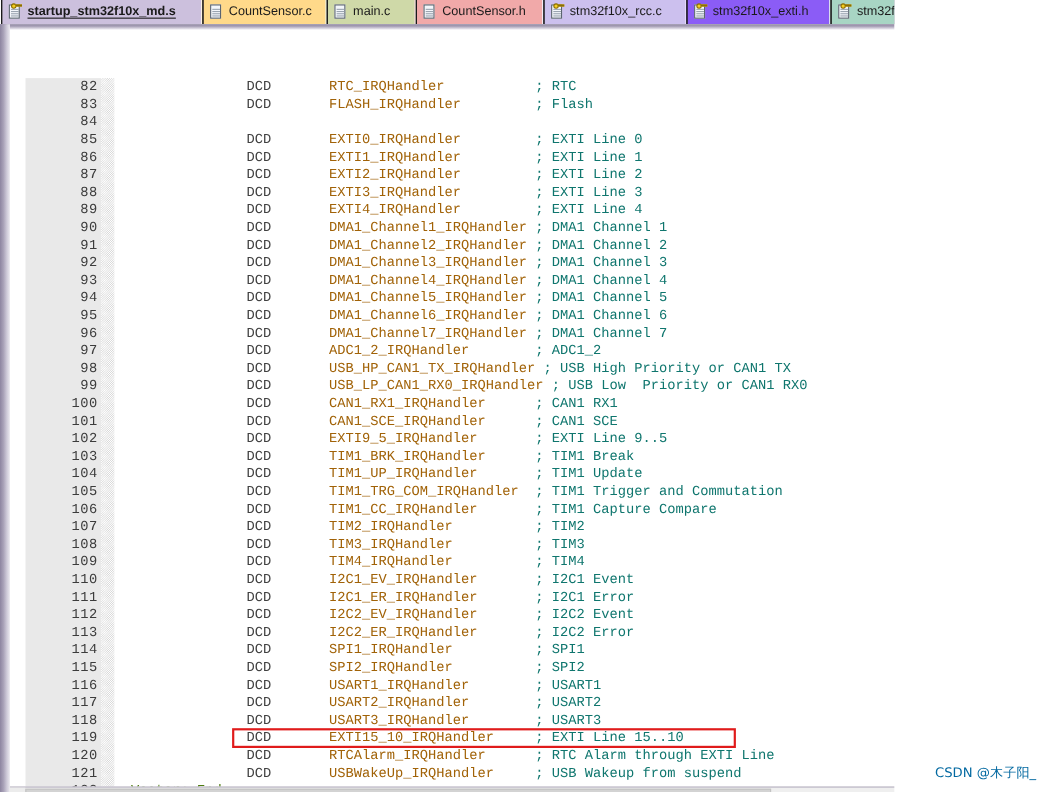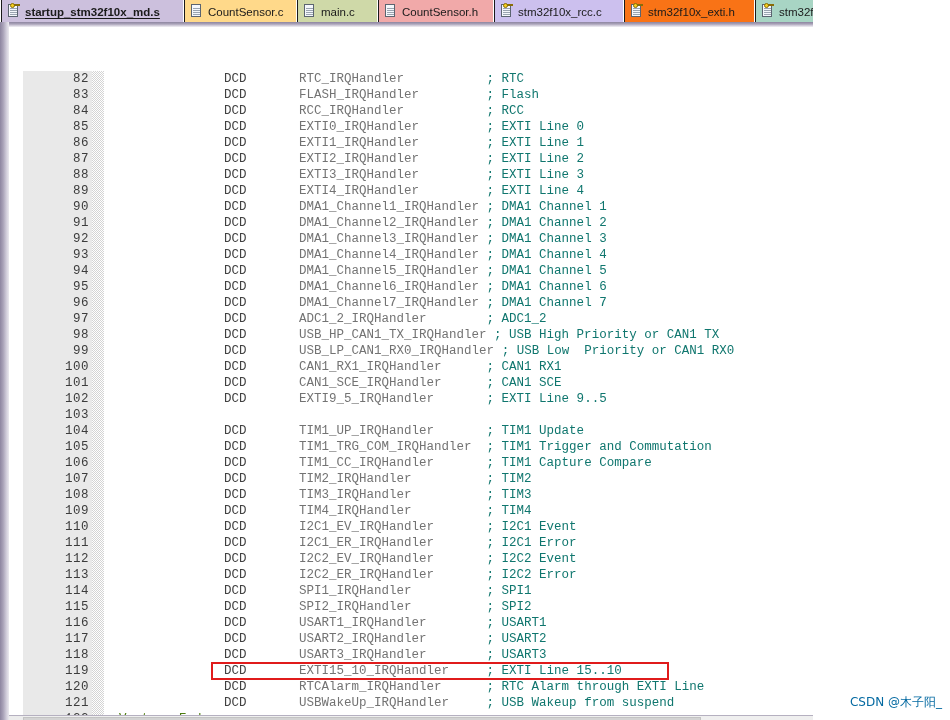--- a/index.html
+++ b/index.html
@@ -206,21 +206,21 @@
   }
   .ctext {
     position: absolute;
     left: 81px;
     top: 0;
     white-space: pre;
     color: #000000;
   }
   .kw   { color: #404040; }
   .cmt  { color: #0f766e; }
-  .id   { color: #737373; font-family: Liberation Mono, monospace; }
+  .id   { color: #a16207; font-family: Liberation Mono, monospace; }
   .lbl  { color: #4d7c0f; }
 
   
   #redbox {
     position: absolute;
     left: 188px;
     top: 591px;
     width: 458px;
     height: 18px;
     border: 2px solid #e01b1b;
@@ -275,59 +275,59 @@
 </head>
 <body>
 
 <div id="tabbar">
   <div class="tabs-inner" id="tabs-inner"><div class="tab active" style="background: rgb(204, 192, 221); width: 186px;"><span class="tab-icon"><span class="doc"></span><span class="key">
             <span class="kc"></span>
             <span class="kb"></span>
           </span></span><span class="tlabel">startup_stm32f10x_md.s</span></div><div class="tab" style="background: rgb(255, 217, 138); width: 116px;"><span class="tab-icon"><span class="doc"></span></span><span class="tlabel">CountSensor.c</span></div><div class="tab" style="background: rgb(207, 217, 168); width: 84px;"><span class="tab-icon"><span class="doc"></span></span><span class="tlabel">main.c</span></div><div class="tab" style="background: rgb(241, 169, 169); width: 119px;"><span class="tab-icon"><span class="doc"></span></span><span class="tlabel">CountSensor.h</span></div><div class="tab" style="background: rgb(204, 192, 238); width: 133px;"><span class="tab-icon"><span class="doc"></span><span class="key">
             <span class="kc"></span>
             <span class="kb"></span>
-          </span></span><span class="tlabel">stm32f10x_rcc.c</span></div><div class="tab" style="background: #f97316; width: 134px; text-decoration: underline;"><span class="tab-icon"><span class="doc"></span><span class="key">
+          </span></span><span class="tlabel">stm32f10x_rcc.c</span></div><div class="tab" style="background: #8b5cf6; width: 134px; text-decoration: underline;"><span class="tab-icon"><span class="doc"></span><span class="key">
             <span class="kc"></span>
             <span class="kb"></span>
           </span></span><span class="tlabel">stm32f10x_exti.h</span></div><div class="tab" style="background: rgb(168, 213, 196); width: 86px;"><span class="tab-icon"><span class="doc"></span><span class="key">
             <span class="kc"></span>
             <span class="kb"></span>
           </span></span><span class="tlabel">stm32f</span></div></div>
 </div>
 
 <div id="editor-frame">
   <div id="frame-top-border"></div>
   <div id="frame-left-border"></div>
 
   <div id="code-view">
     <div id="gutter"></div>
     <div id="hatch"></div>
     <div id="lines">
         <div class="crow"><span class="lnum">82</span><span class="ctext"><span>                </span><span class="kw">DCD</span><span>       </span><span class="id">RTC_IRQHandler</span><span>           </span><span class="cmt">; RTC</span></span></div>
         <div class="crow"><span class="lnum">83</span><span class="ctext"><span>                </span><span class="kw">DCD</span><span>       </span><span class="id">FLASH_IRQHandler</span><span>         </span><span class="cmt">; Flash</span></span></div>
-        <div class="crow"><span class="lnum">84</span><span class="ctext"><span>                </span><span class="kw">DCD</span><span>       </span><span class="id">RCC_IRQHandler</span><span>           </span><span class="cmt">; RCC</span></span></div>
+        <div class="crow"><span class="lnum">84</span></div>
         <div class="crow"><span class="lnum">85</span><span class="ctext"><span>                </span><span class="kw">DCD</span><span>       </span><span class="id">EXTI0_IRQHandler</span><span>         </span><span class="cmt">; EXTI Line 0</span></span></div>
         <div class="crow"><span class="lnum">86</span><span class="ctext"><span>                </span><span class="kw">DCD</span><span>       </span><span class="id">EXTI1_IRQHandler</span><span>         </span><span class="cmt">; EXTI Line 1</span></span></div>
         <div class="crow"><span class="lnum">87</span><span class="ctext"><span>                </span><span class="kw">DCD</span><span>       </span><span class="id">EXTI2_IRQHandler</span><span>         </span><span class="cmt">; EXTI Line 2</span></span></div>
         <div class="crow"><span class="lnum">88</span><span class="ctext"><span>                </span><span class="kw">DCD</span><span>       </span><span class="id">EXTI3_IRQHandler</span><span>         </span><span class="cmt">; EXTI Line 3</span></span></div>
         <div class="crow"><span class="lnum">89</span><span class="ctext"><span>                </span><span class="kw">DCD</span><span>       </span><span class="id">EXTI4_IRQHandler</span><span>         </span><span class="cmt">; EXTI Line 4</span></span></div>
         <div class="crow"><span class="lnum">90</span><span class="ctext"><span>                </span><span class="kw">DCD</span><span>       </span><span class="id">DMA1_Channel1_IRQHandler</span><span> </span><span class="cmt">; DMA1 Channel 1</span></span></div>
         <div class="crow"><span class="lnum">91</span><span class="ctext"><span>                </span><span class="kw">DCD</span><span>       </span><span class="id">DMA1_Channel2_IRQHandler</span><span> </span><span class="cmt">; DMA1 Channel 2</span></span></div>
         <div class="crow"><span class="lnum">92</span><span class="ctext"><span>                </span><span class="kw">DCD</span><span>       </span><span class="id">DMA1_Channel3_IRQHandler</span><span> </span><span class="cmt">; DMA1 Channel 3</span></span></div>
         <div class="crow"><span class="lnum">93</span><span class="ctext"><span>                </span><span class="kw">DCD</span><span>       </span><span class="id">DMA1_Channel4_IRQHandler</span><span> </span><span class="cmt">; DMA1 Channel 4</span></span></div>
         <div class="crow"><span class="lnum">94</span><span class="ctext"><span>                </span><span class="kw">DCD</span><span>       </span><span class="id">DMA1_Channel5_IRQHandler</span><span> </span><span class="cmt">; DMA1 Channel 5</span></span></div>
         <div class="crow"><span class="lnum">95</span><span class="ctext"><span>                </span><span class="kw">DCD</span><span>       </span><span class="id">DMA1_Channel6_IRQHandler</span><span> </span><span class="cmt">; DMA1 Channel 6</span></span></div>
         <div class="crow"><span class="lnum">96</span><span class="ctext"><span>                </span><span class="kw">DCD</span><span>       </span><span class="id">DMA1_Channel7_IRQHandler</span><span> </span><span class="cmt">; DMA1 Channel 7</span></span></div>
         <div class="crow"><span class="lnum">97</span><span class="ctext"><span>                </span><span class="kw">DCD</span><span>       </span><span class="id">ADC1_2_IRQHandler</span><span>        </span><span class="cmt">; ADC1_2</span></span></div>
         <div class="crow"><span class="lnum">98</span><span class="ctext"><span>                </span><span class="kw">DCD</span><span>       </span><span class="id">USB_HP_CAN1_TX_IRQHandler</span><span> </span><span class="cmt">; USB High Priority or CAN1 TX</span></span></div>
         <div class="crow"><span class="lnum">99</span><span class="ctext"><span>                </span><span class="kw">DCD</span><span>       </span><span class="id">USB_LP_CAN1_RX0_IRQHandler</span><span> </span><span class="cmt">; USB Low  Priority or CAN1 RX0</span></span></div>
         <div class="crow"><span class="lnum">100</span><span class="ctext"><span>                </span><span class="kw">DCD</span><span>       </span><span class="id">CAN1_RX1_IRQHandler</span><span>      </span><span class="cmt">; CAN1 RX1</span></span></div>
         <div class="crow"><span class="lnum">101</span><span class="ctext"><span>                </span><span class="kw">DCD</span><span>       </span><span class="id">CAN1_SCE_IRQHandler</span><span>      </span><span class="cmt">; CAN1 SCE</span></span></div>
         <div class="crow"><span class="lnum">102</span><span class="ctext"><span>                </span><span class="kw">DCD</span><span>       </span><span class="id">EXTI9_5_IRQHandler</span><span>       </span><span class="cmt">; EXTI Line 9..5</span></span></div>
-        <div class="crow"><span class="lnum">103</span></div>
+        <div class="crow"><span class="lnum">103</span><span class="ctext"><span>                </span><span class="kw">DCD</span><span>       </span><span class="id">TIM1_BRK_IRQHandler</span><span>      </span><span class="cmt">; TIM1 Break</span></span></div>
         <div class="crow"><span class="lnum">104</span><span class="ctext"><span>                </span><span class="kw">DCD</span><span>       </span><span class="id">TIM1_UP_IRQHandler</span><span>       </span><span class="cmt">; TIM1 Update</span></span></div>
         <div class="crow"><span class="lnum">105</span><span class="ctext"><span>                </span><span class="kw">DCD</span><span>       </span><span class="id">TIM1_TRG_COM_IRQHandler</span><span>  </span><span class="cmt">; TIM1 Trigger and Commutation</span></span></div>
         <div class="crow"><span class="lnum">106</span><span class="ctext"><span>                </span><span class="kw">DCD</span><span>       </span><span class="id">TIM1_CC_IRQHandler</span><span>       </span><span class="cmt">; TIM1 Capture Compare</span></span></div>
         <div class="crow"><span class="lnum">107</span><span class="ctext"><span>                </span><span class="kw">DCD</span><span>       </span><span class="id">TIM2_IRQHandler</span><span>          </span><span class="cmt">; TIM2</span></span></div>
         <div class="crow"><span class="lnum">108</span><span class="ctext"><span>                </span><span class="kw">DCD</span><span>       </span><span class="id">TIM3_IRQHandler</span><span>          </span><span class="cmt">; TIM3</span></span></div>
         <div class="crow"><span class="lnum">109</span><span class="ctext"><span>                </span><span class="kw">DCD</span><span>       </span><span class="id">TIM4_IRQHandler</span><span>          </span><span class="cmt">; TIM4</span></span></div>
         <div class="crow"><span class="lnum">110</span><span class="ctext"><span>                </span><span class="kw">DCD</span><span>       </span><span class="id">I2C1_EV_IRQHandler</span><span>       </span><span class="cmt">; I2C1 Event</span></span></div>
         <div class="crow"><span class="lnum">111</span><span class="ctext"><span>                </span><span class="kw">DCD</span><span>       </span><span class="id">I2C1_ER_IRQHandler</span><span>       </span><span class="cmt">; I2C1 Error</span></span></div>
         <div class="crow"><span class="lnum">112</span><span class="ctext"><span>                </span><span class="kw">DCD</span><span>       </span><span class="id">I2C2_EV_IRQHandler</span><span>       </span><span class="cmt">; I2C2 Event</span></span></div>
         <div class="crow"><span class="lnum">113</span><span class="ctext"><span>                </span><span class="kw">DCD</span><span>       </span><span class="id">I2C2_ER_IRQHandler</span><span>       </span><span class="cmt">; I2C2 Error</span></span></div>

